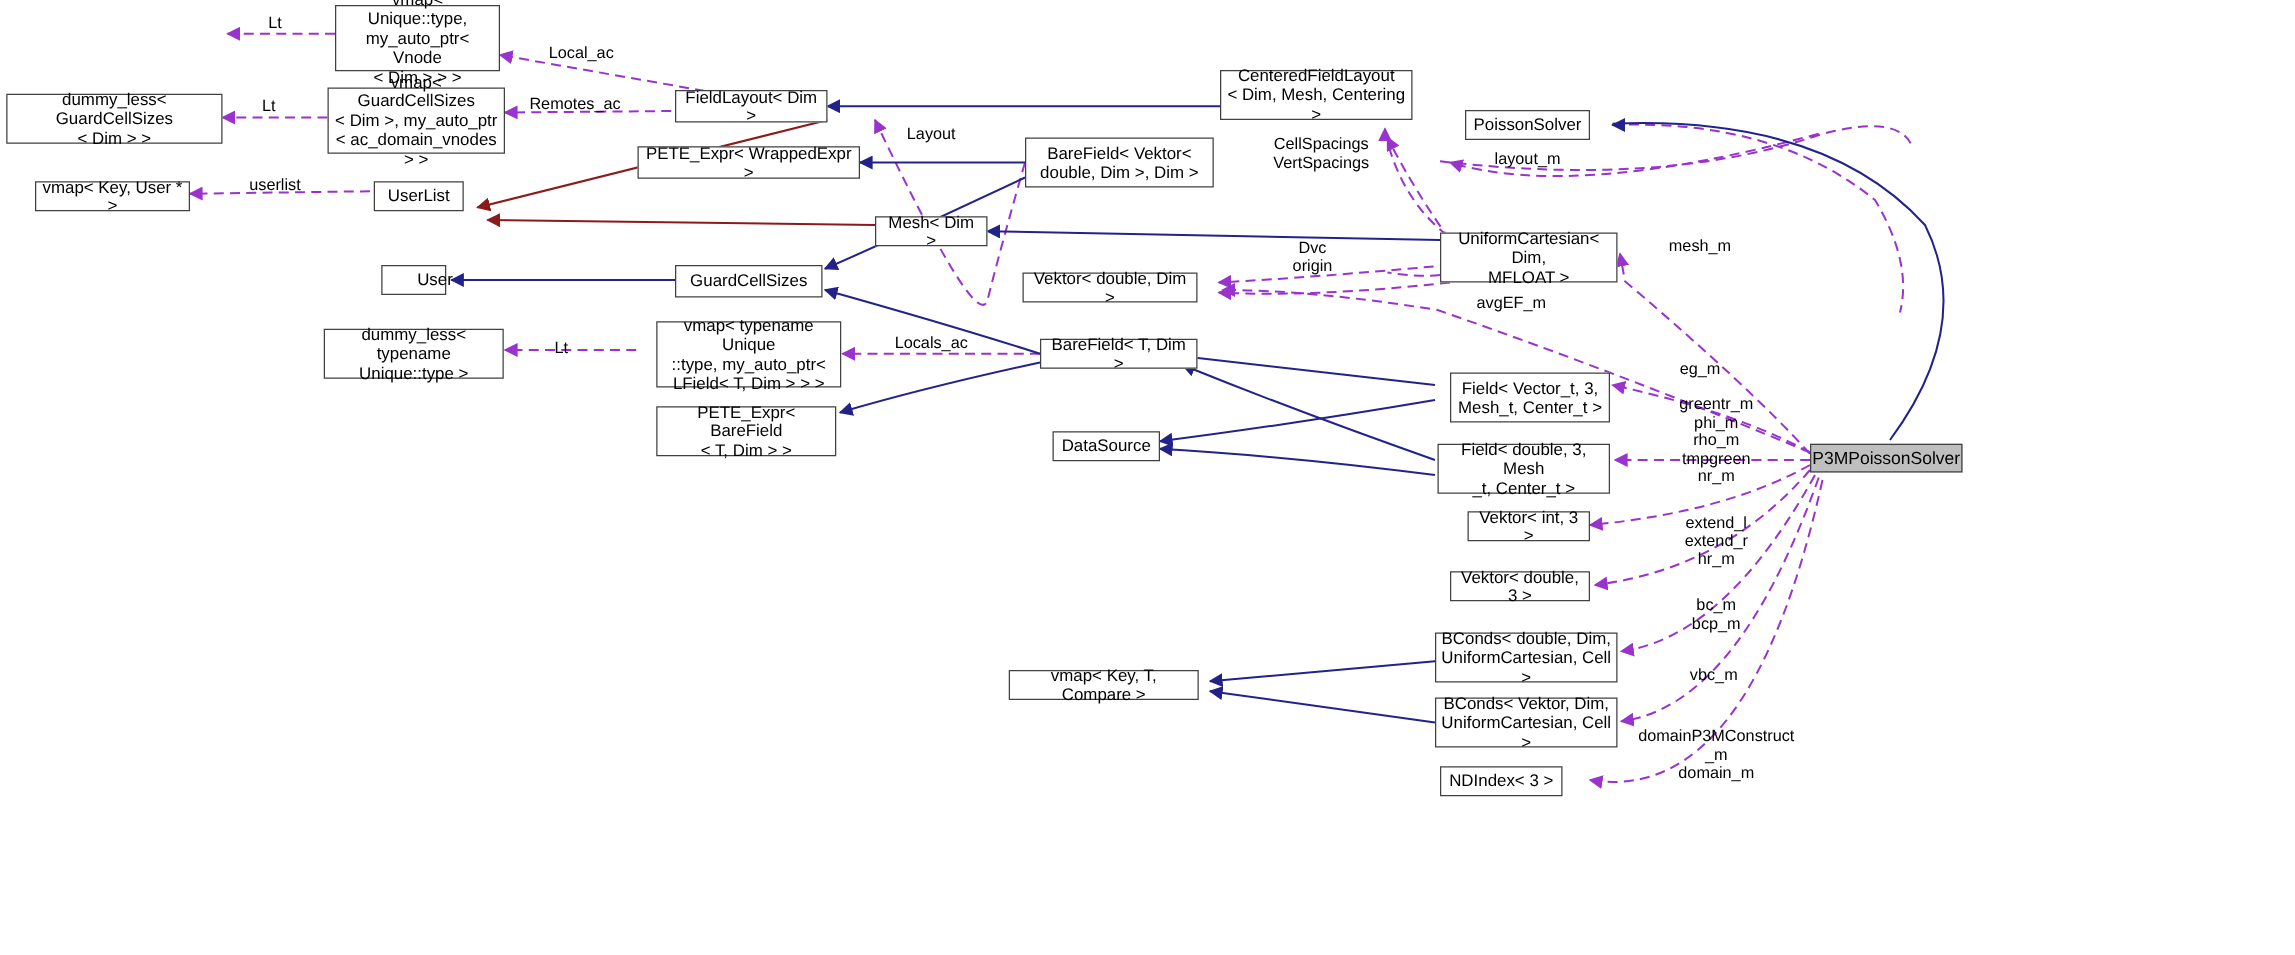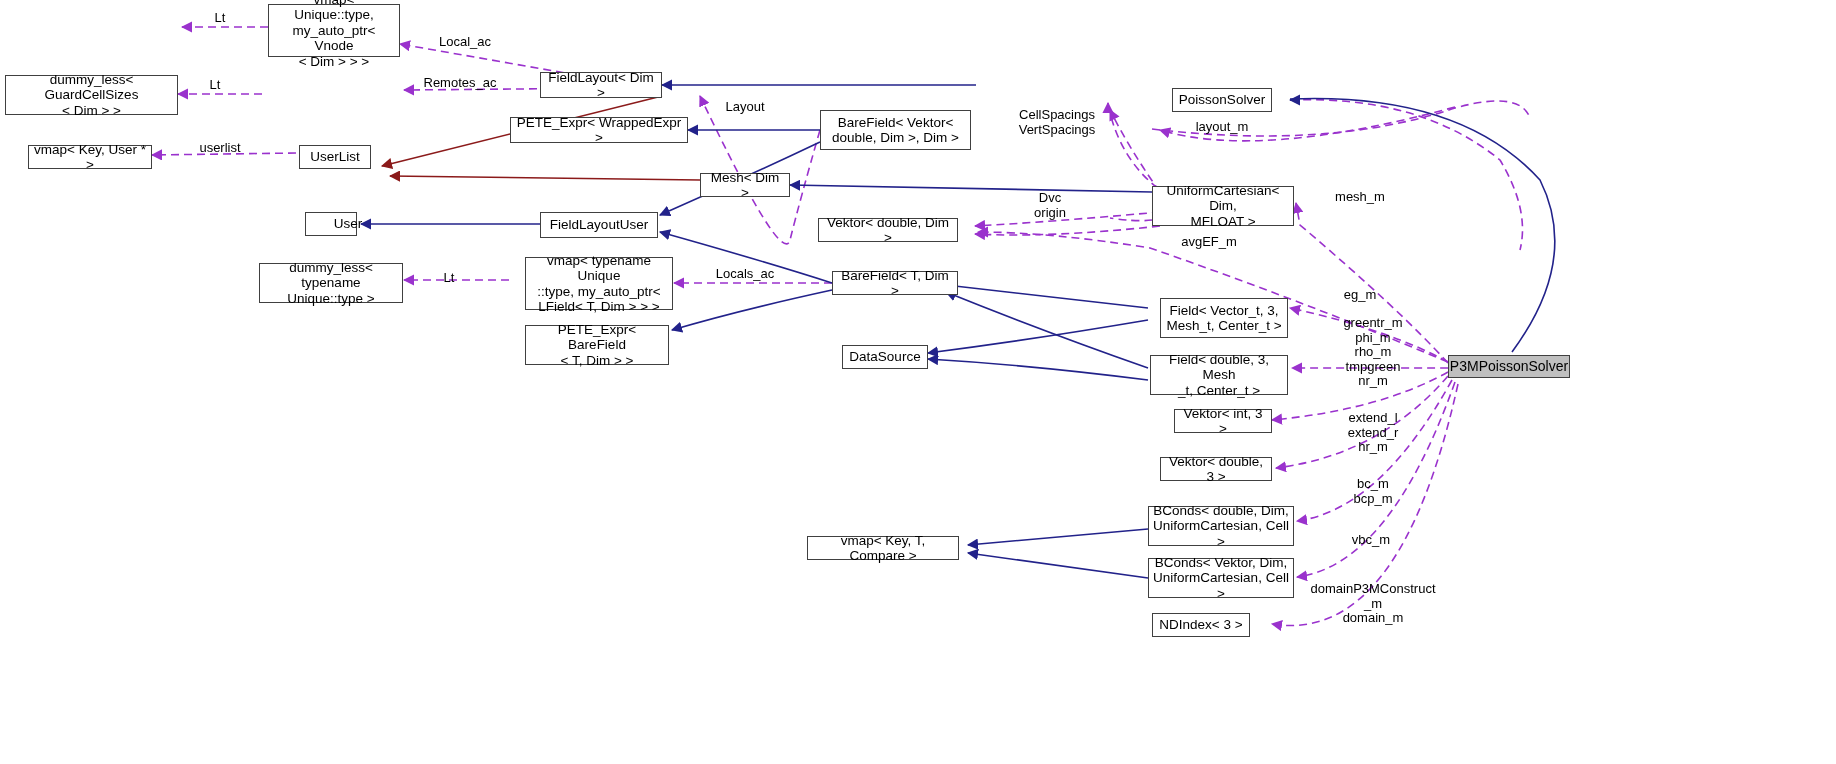--- a/index.html
+++ b/index.html
@@ -124,29 +124,34 @@
       <path d="M 662 96 L 382 166" marker-end="url(#arrowTemplate)"></path>
       <path d="M 700 180 L 390 176" marker-end="url(#arrowTemplate)"></path>
     </g>
   </svg>
 
   <div class="node" style="left:268px; top:4px; width:132px; height:53px;">vmap&lt; Unique::type,
 my_auto_ptr&lt; Vnode
 &lt; Dim &gt; &gt; &gt;</div>
   <div class="node" style="left:5px; top:75px; width:173px; height:40px;">dummy_less&lt; GuardCellSizes
 &lt; Dim &gt; &gt;</div>
+  <div class="node" style="left:262px; top:70px; width:142px; height:53px;">vmap&lt; GuardCellSizes
+&lt; Dim &gt;, my_auto_ptr
+&lt; ac_domain_vnodes &gt; &gt;</div>
   <div class="node" style="left:540px; top:72px; width:122px; height:26px;">FieldLayout&lt; Dim &gt;</div>
   <div class="node" style="left:510px; top:117px; width:178px; height:26px;">PETE_Expr&lt; WrappedExpr &gt;</div>
   <div class="node" style="left:28px; top:145px; width:124px; height:24px;">vmap&lt; Key, User * &gt;</div>
   <div class="node" style="left:299px; top:145px; width:72px; height:24px;">UserList</div>
   <div class="node" style="left:700px; top:173px; width:90px; height:24px;">Mesh&lt; Dim &gt;</div>
   <div class="node" style="left:305px; top:212px; width:52px; height:24px;padding-left:38px;">User</div>
-  <div class="node" style="left:540px; top:212px; width:118px; height:26px;">FieldLayoutUser</div>
+  <div class="node" style="left:540px; top:212px; width:118px; height:26px;">GuardCellSizes</div>
   <div class="node" style="left:820px; top:110px; width:151px; height:40px;">BareField&lt; Vektor&lt;
 double, Dim &gt;, Dim &gt;</div>
+  <div class="node" style="left:976px; top:56px; width:154px; height:40px;">CenteredFieldLayout
+&lt; Dim, Mesh, Centering &gt;</div>
   <div class="node" style="left:1172px; top:88px; width:100px; height:24px;">PoissonSolver</div>
   <div class="node" style="left:1152px; top:186px; width:142px; height:40px;">UniformCartesian&lt; Dim,
 MFLOAT &gt;</div>
   <div class="node" style="left:818px; top:218px; width:140px; height:24px;">Vektor&lt; double, Dim &gt;</div>
   <div class="node" style="left:525px; top:257px; width:148px; height:53px;">vmap&lt; typename Unique
 ::type, my_auto_ptr&lt;
 LField&lt; T, Dim &gt; &gt; &gt;</div>
   <div class="node" style="left:259px; top:263px; width:144px; height:40px;">dummy_less&lt; typename
 Unique::type &gt;</div>
   <div class="node" style="left:832px; top:271px; width:126px; height:24px;">BareField&lt; T, Dim &gt;</div>

